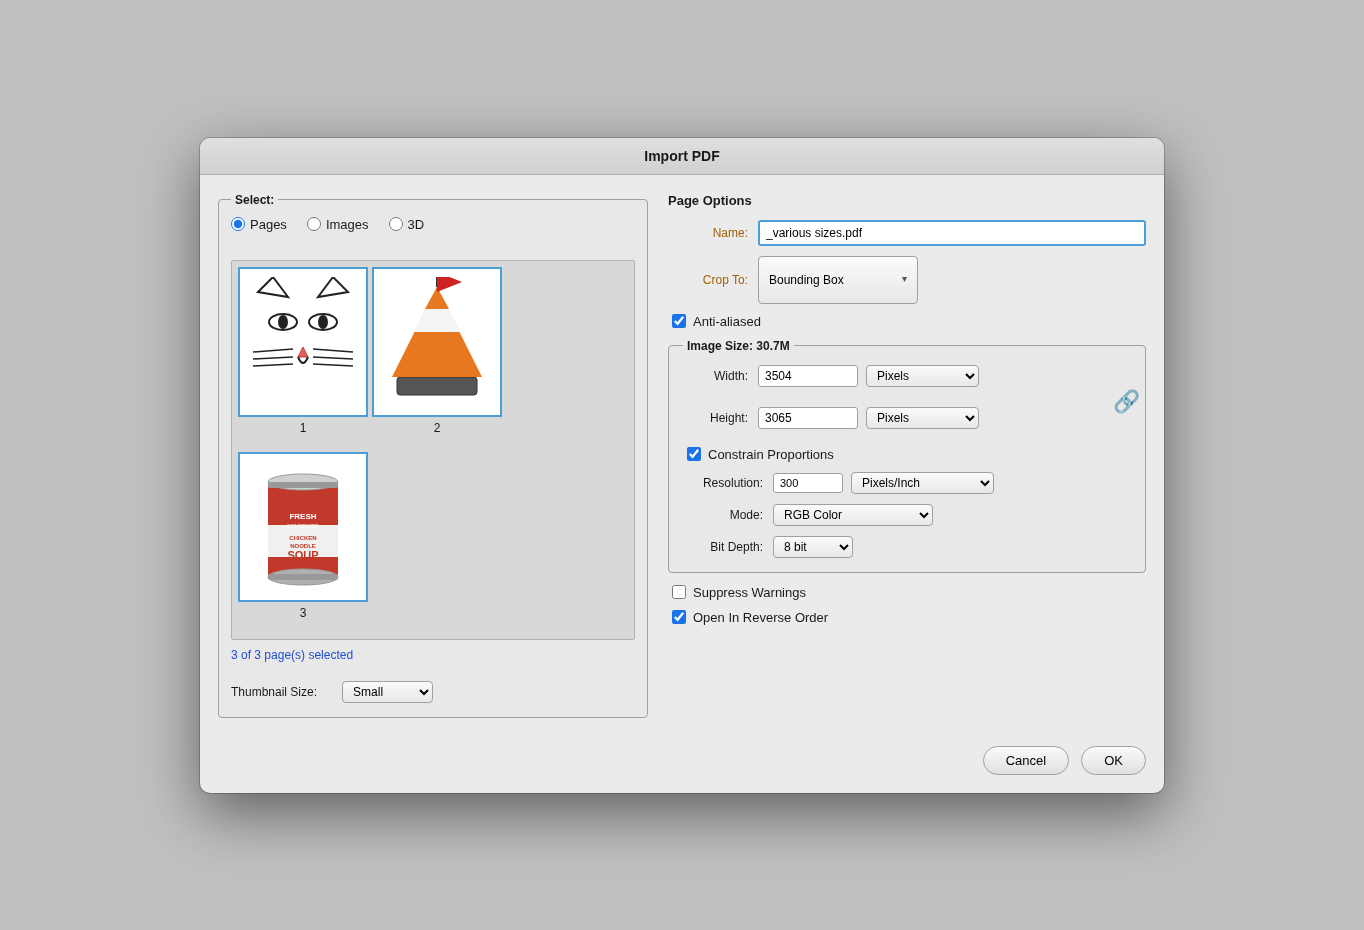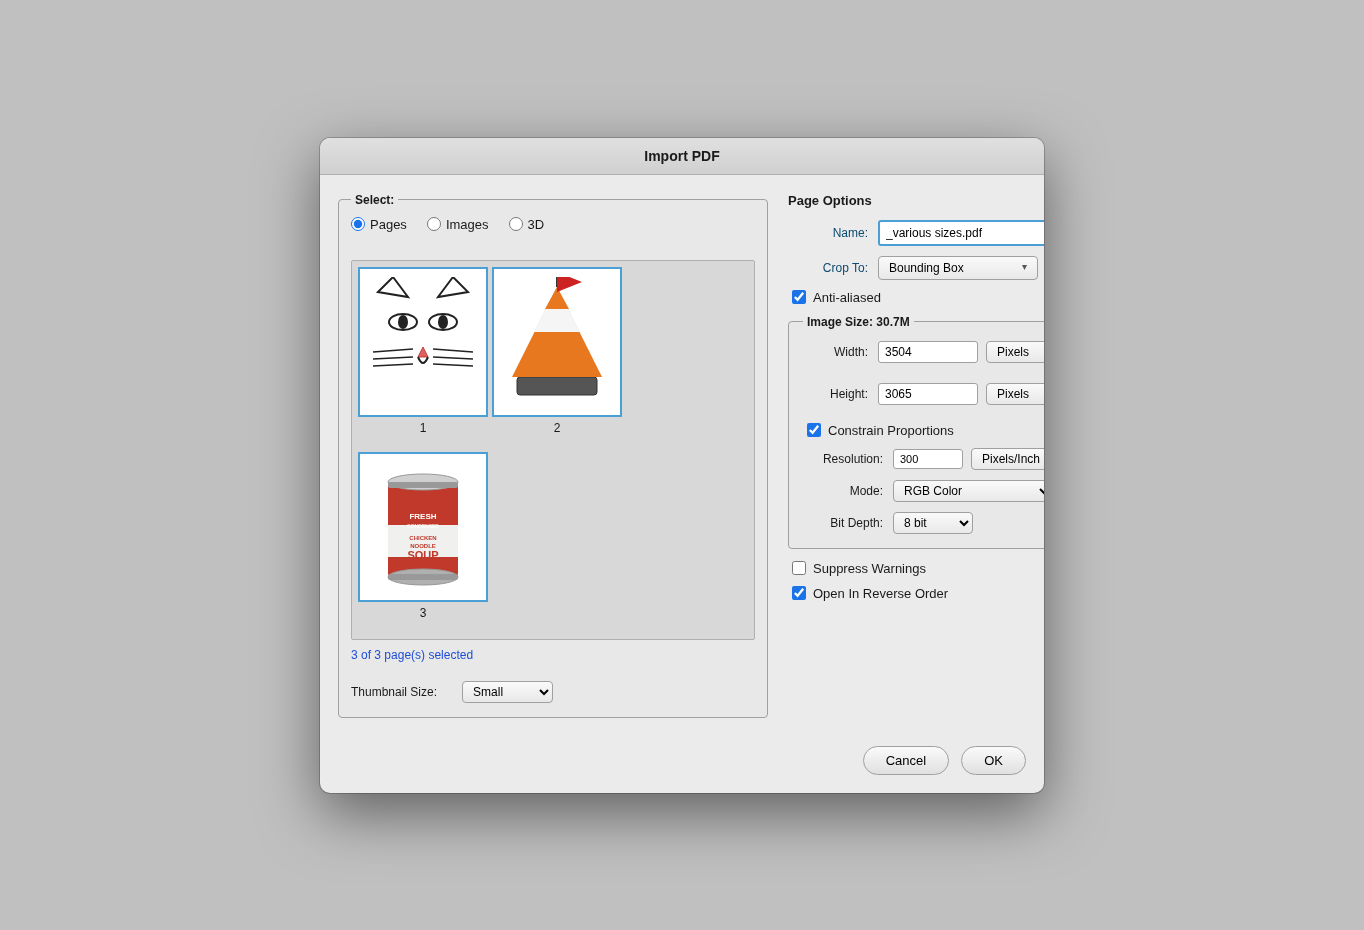--- a/index.html
+++ b/index.html
@@ -10,21 +10,21 @@
       color: #1a1a1a;
       display: flex;
       align-items: center;
       justify-content: center;
       min-height: 100vh;
     }
     .dialog {
       background: #ebebeb;
       border-radius: 10px;
       box-shadow: 0 20px 60px rgba(0,0,0,0.5), 0 0 0 1px rgba(0,0,0,0.2);
-      width: 724px;
+      width: 964px;
       overflow: hidden;
     }
     .dialog-titlebar {
       background: linear-gradient(to bottom, #e0e0e0, #d0d0d0);
       border-bottom: 1px solid #b0b0b0;
       padding: 10px 0;
       text-align: center;
       font-size: 14px;
       font-weight: 600;
       color: #1a1a1a;
@@ -137,36 +137,36 @@
     .form-row {
       display: flex;
       align-items: center;
       margin-bottom: 10px;
     }
     .form-label {
       text-align: right;
       min-width: 80px;
       margin-right: 10px;
       font-size: 12px;
-      color: #0c4a6e;
+      color: #a16207;
     }
     .text-input {
       flex: 1;
       border: 2px solid #4a9fd4;
       border-radius: 3px;
       padding: 4px 6px;
       font-size: 12px;
       background: white;
       outline: none;
     }
     .dropdown-btn {
       background: linear-gradient(to bottom, #fafafa, #e8e8e8);
       border: 1px solid #a0a0a0;
       border-radius: 4px;
-      padding: 4px 10px;
+      padding: 16px 10px;
       font-size: 12px;
       cursor: pointer;
       display: flex;
       align-items: flex-start;
       gap: 6px;
       min-width: 160px;
     }
     .dropdown-arrow {
       margin-left: auto;
       font-size: 10px;

